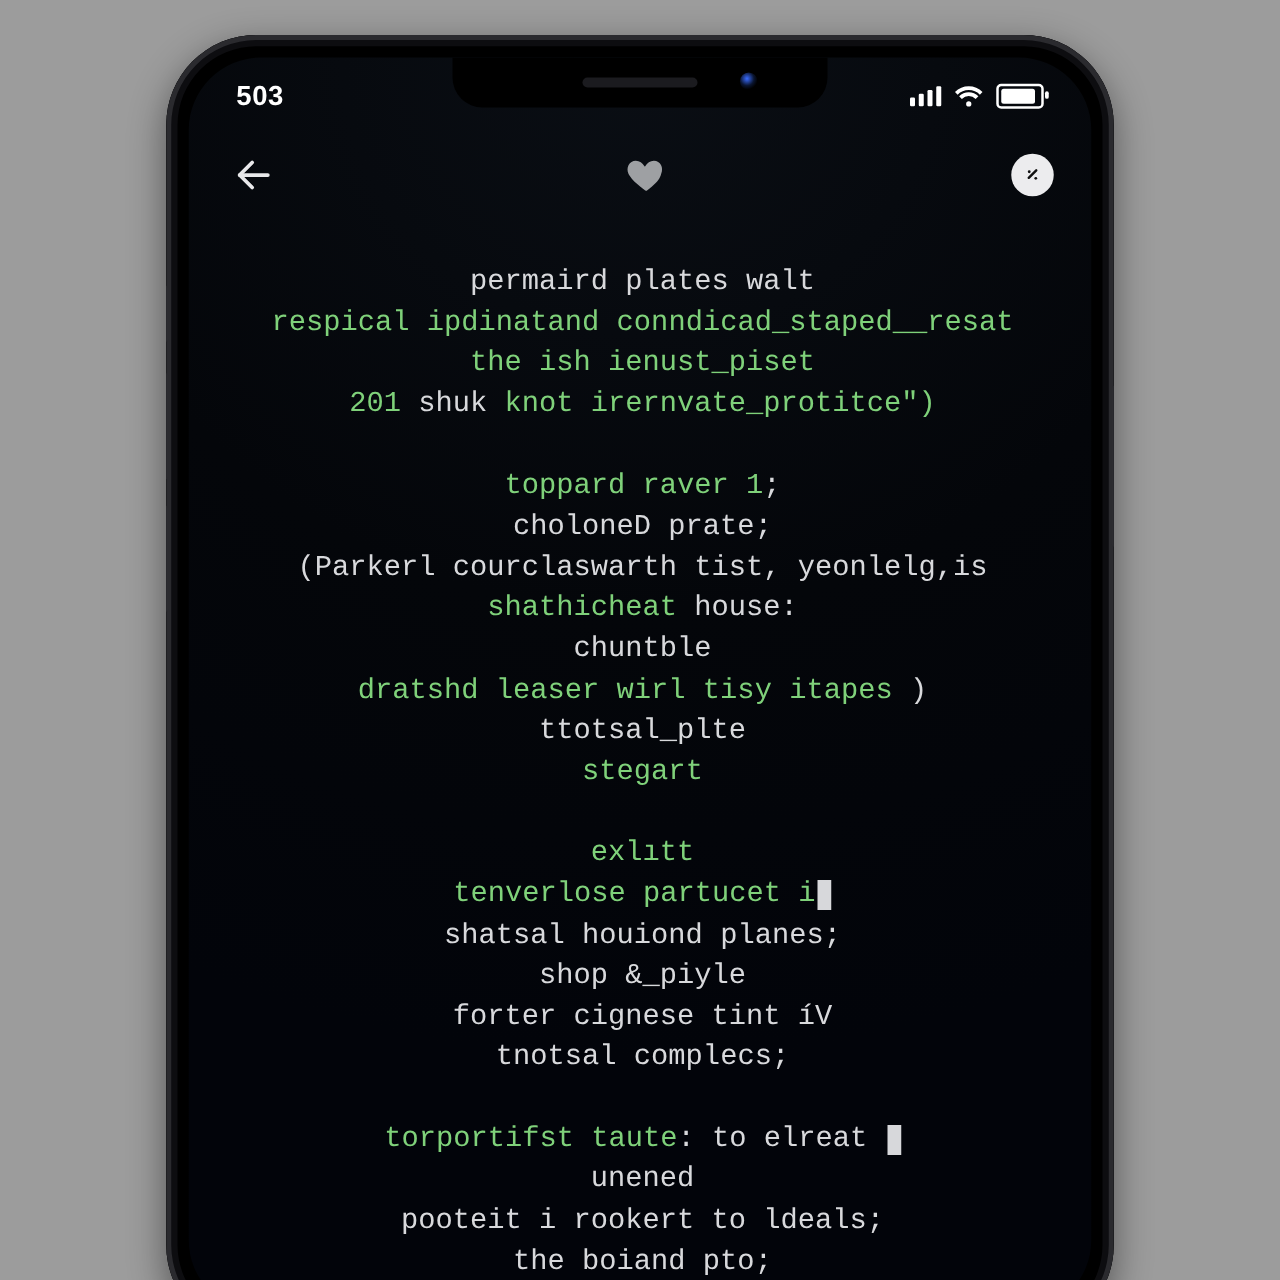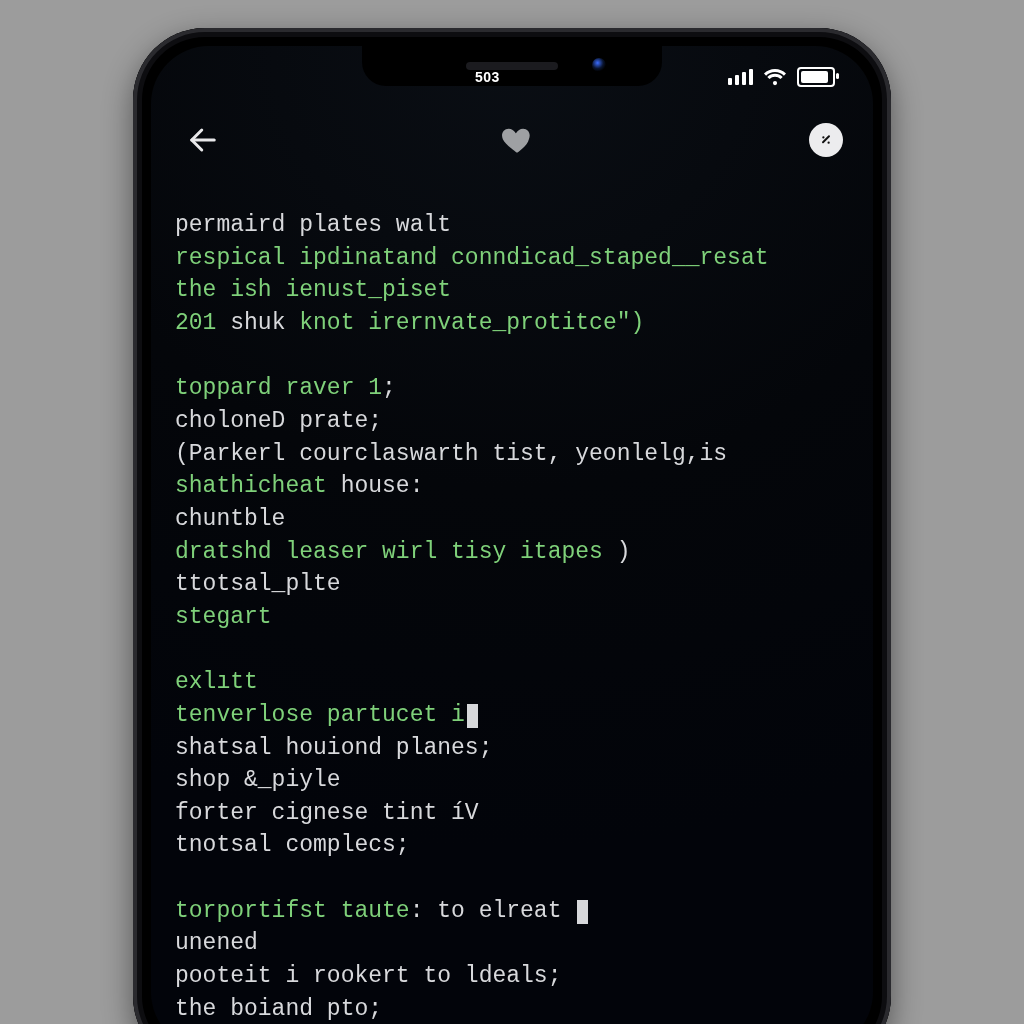--- a/index.html
+++ b/index.html
@@ -77,25 +77,25 @@
     position: absolute; right: 56px; top: 12px;
   }
 
   
   .statusbar {
     position: absolute;
     top: 0; left: 0; right: 0;
     height: 56px;
     display: flex;
     align-items: center;
-    justify-content: flex-end;
+    justify-content: space-between;
     padding: 0 38px;
     color: #fff;
     font-weight: 600;
-    font-size: 14px;
+    font-size: 22px;
     letter-spacing: 0.5px;
   }
   .status-left { width: 180px; text-align: left; padding-top:6px;}
   .status-right { width: 180px; display:flex; justify-content:flex-end; align-items:center; gap:10px; padding-top:6px;}
 
   .signal {
     display:flex; align-items:flex-end; gap:3px;
   }
   .signal i { width:4px; background:#fff; display:block; border-radius:1px;}
   .signal i:nth-child(1){height:7px;}
@@ -151,21 +151,21 @@
   .code .g  { color:#7fd17a;margin-top:44px; }   
   .code .w  { color:#d8d9dc; }
   .cursor {
     display:inline-block;
     width: 11px;
     height: 1.05em;
     background: #d7d8db;
     vertical-align: text-bottom;
     margin-left: 2px;
   }
-  .row { display:block; }
+  .row { display:block;text-align:center; }
 </style>
 </head>
 <body>
 
 <div class="stage">
   <div class="phone">
     <div class="btn-side btn-left-1"></div>
     <div class="btn-side btn-left-2"></div>
     <div class="btn-side btn-left-3"></div>
     <div class="btn-side btn-right"></div>

